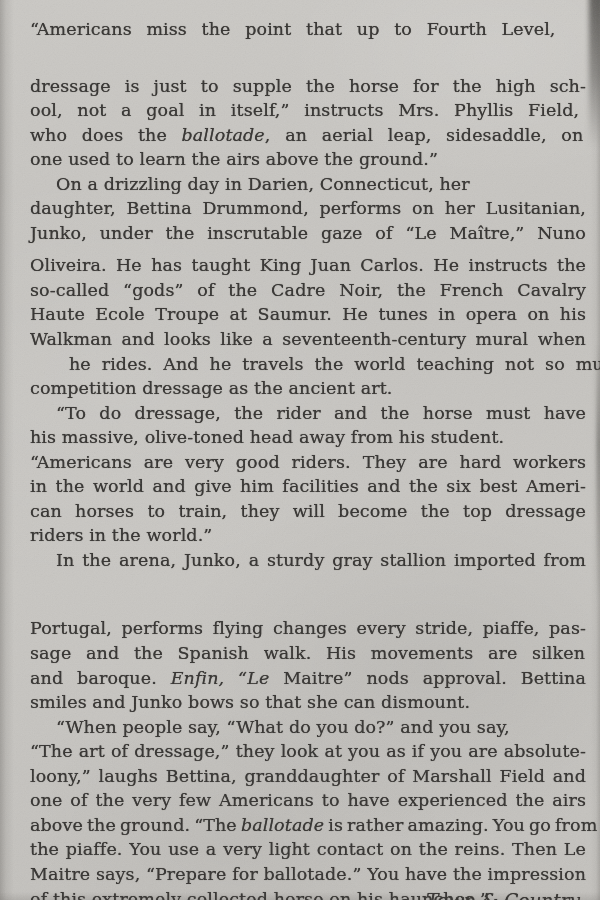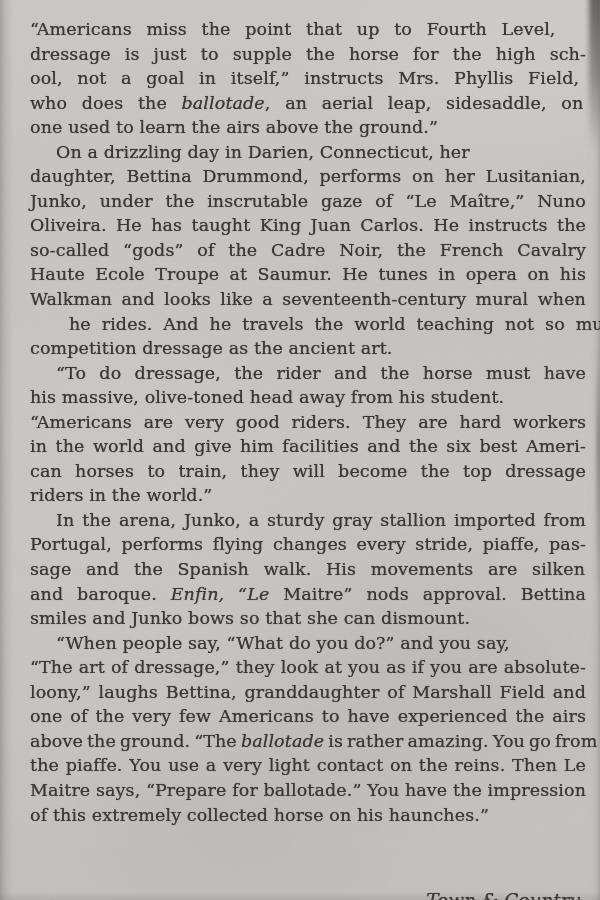--- a/index.html
+++ b/index.html
@@ -53,41 +53,41 @@
     line-height: 21px;
     color: #343230;
     text-shadow: 0 0 0.7px rgba(52,50,46,0.85);
   }
 </style>
 </head>
 <body>
 
 <div class="article">
     <div class="line stretch" style="word-spacing: 9px;"><span>“Americans miss the point that up to Fourth Level,</span></div>
-    <div class="line stretch" style="word-spacing: 8.41094px;"><span>dressage is just to supple the horse for the high sch-</span></div>
+    <div class="line stretch" style="word-spacing: 8.41094px; margin-top: 32px;"><span>dressage is just to supple the horse for the high sch-</span></div>
     <div class="line stretch" style="word-spacing: 9px;"><span>ool, not a goal in itself,” instructs Mrs. Phyllis Field,</span></div>
     <div class="line stretch" style="word-spacing: 9px;"><span>who does the </span><span class="it">ballotade</span><span>, an aerial leap, sidesaddle, on</span></div>
     <div class="line"><span>one used to learn the airs above the ground.”</span></div>
     <div class="line indent"><span>On a drizzling day in Darien, Connecticut, her</span></div>
     <div class="line stretch" style="word-spacing: 5.09635px;"><span>daughter, Bettina Drummond, performs on her Lusitanian,</span></div>
     <div class="line stretch" style="word-spacing: 7.13086px;"><span>Junko, under the inscrutable gaze of “Le Maître,” Nuno</span></div>
-    <div class="line stretch" style="word-spacing: 3.69271px;"><span>Oliveira. He has taught King Juan Carlos. He instructs the</span></div>
+    <div class="line stretch" style="word-spacing: 3.69271px; margin-top: 8px;"><span>Oliveira. He has taught King Juan Carlos. He instructs the</span></div>
     <div class="line stretch" style="word-spacing: 8.14062px;"><span>so-called “gods” of the Cadre Noir, the French Cavalry</span></div>
     <div class="line stretch" style="word-spacing: 4.71719px;"><span>Haute Ecole Troupe at Saumur. He tunes in opera on his</span></div>
     <div class="line stretch" style="word-spacing: 3.7433px;"><span>Walkman and looks like a seventeenth-century mural when</span></div>
     <div class="line stretch" style="word-spacing: 5.21875px; margin-left: 39px;"><span>he rides. And he travels the world teaching not so much</span></div>
     <div class="line"><span>competition dressage as the ancient art.</span></div>
     <div class="line indent stretch" style="word-spacing: 7.61111px;"><span>“To do dressage, the rider and the horse must have</span></div>
     <div class="line"><span>his massive, olive-toned head away from his student.</span></div>
     <div class="line stretch" style="word-spacing: 6.25px;"><span>“Americans are very good riders. They are hard workers</span></div>
     <div class="line stretch" style="word-spacing: 2.78835px;"><span>in the world and give him facilities and the six best Ameri-</span></div>
     <div class="line stretch" style="word-spacing: 7.5816px;"><span>can horses to train, they will become the top dressage</span></div>
     <div class="line"><span>riders in the world.”</span></div>
     <div class="line indent stretch" style="word-spacing: 2.19271px;"><span>In the arena, Junko, a sturdy gray stallion imported from</span></div>
-    <div class="line stretch" style="word-spacing: 3.88393px;"><span>Portugal, performs flying changes every stride, piaffe, pas-</span></div>
+    <div class="line stretch" style="word-spacing: 3.88393px; margin-top: 44px;"><span>Portugal, performs flying changes every stride, piaffe, pas-</span></div>
     <div class="line stretch" style="word-spacing: 9px;"><span>sage and the Spanish walk. His movements are silken</span></div>
     <div class="line stretch" style="word-spacing: 8.21205px;"><span>and baroque. </span><span class="it">Enfin, “Le</span><span> Maitre” nods approval. Bettina</span></div>
     <div class="line"><span>smiles and Junko bows so that she can dismount.</span></div>
     <div class="line indent"><span>“When people say, “What do you do?” and you say,</span></div>
     <div class="line stretch" style="word-spacing: 0.402344px;"><span>“The art of dressage,” they look at you as if you are absolute-</span></div>
     <div class="line stretch" style="word-spacing: 2.17411px; text-align: right;"><span>loony,” laughs Bettina, granddaughter of Marshall Field and</span></div>
     <div class="line stretch" style="word-spacing: 2.20938px;"><span>one of the very few Americans to have experienced the airs</span></div>
     <div class="line stretch" style="word-spacing: -1.6px;"><span>above the ground. “The </span><span class="it">ballotade</span><span> is rather amazing. You go from</span></div>
     <div class="line stretch" style="word-spacing: 1.09505px;"><span>the piaffe. You use a very light contact on the reins. Then Le</span></div>
     <div class="line stretch" style="word-spacing: -0.0195312px;"><span>Maitre says, “Prepare for ballotade.” You have the impression</span></div>

